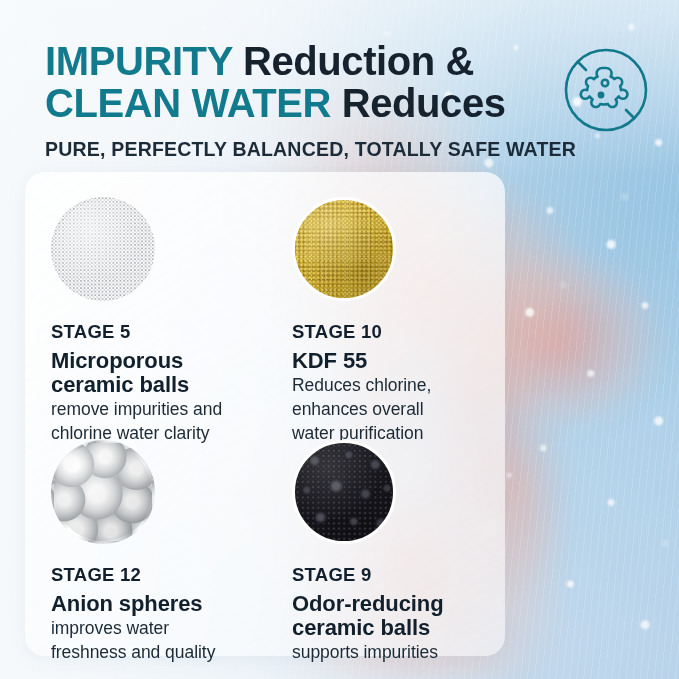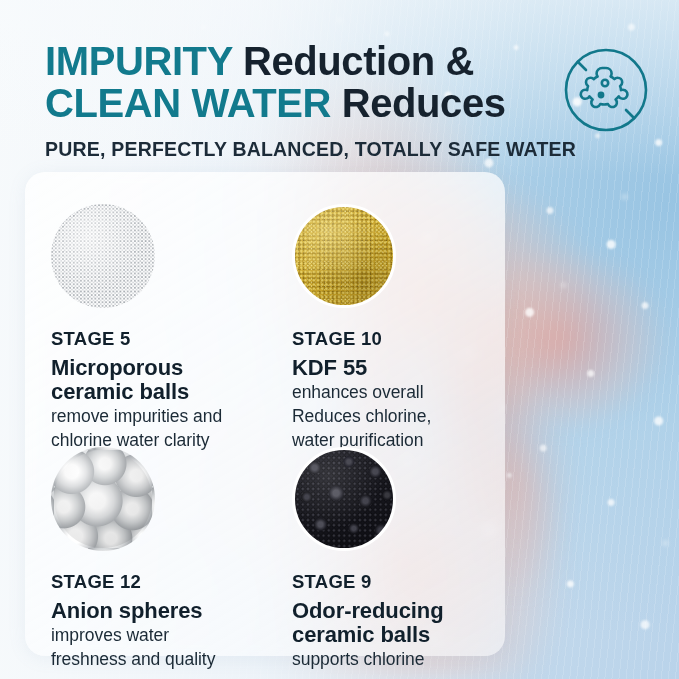--- a/index.html
+++ b/index.html
@@ -137,21 +137,21 @@
     backdrop-filter:blur(6px);
     box-shadow:0 2px 18px rgba(120,150,175,.10);
   }
 
   .grid {
     position:absolute; inset:0;
     display:grid;
     grid-template-columns:247px 1fr;
     grid-template-rows:243px 1fr;
   }
-  .cell { position:relative; padding:32px 0 0 26px; }
+  .cell { position:relative; padding:25px 0 0 26px; }
   .cell.c2 { padding-left:20px; }
   .cell.c4 { padding-left:20px; }
 
   
   .media {
     width:104px; height:104px; border-radius:50%;
     position:relative; overflow:hidden;
     border:3px solid #ffffff;
   }
   .media.no-ring { border-color:rgba(255,255,255,0); }
@@ -309,41 +309,41 @@
           <div class="desc">remove impurities and</div>
           <div class="desc">chlorine water clarity</div>
         </div>
       </div>
 
       <div class="cell c2">
         <div class="media media-kdf"></div>
         <div class="txt">
           <div class="stage">STAGE 10</div>
           <div class="title">KDF 55</div>
+          <div class="desc">Reduces chlorine,</div>
           <div class="desc">enhances overall</div>
-          <div class="desc">Reduces chlorine,</div>
           <div class="desc">water purification</div>
         </div>
       </div>
 
       <div class="cell c3">
         <div class="media media-anion no-ring"></div>
         <div class="txt">
           <div class="stage">STAGE 12</div>
           <div class="title">Anion spheres</div>
           <div class="desc">improves water</div>
           <div class="desc">freshness and quality</div>
         </div>
       </div>
 
       <div class="cell c4">
         <div class="media media-odor"></div>
         <div class="txt">
           <div class="stage">STAGE 9</div>
           <div class="title">Odor-reducing</div>
           <div class="title" style="margin-top:0">ceramic balls</div>
-          <div class="desc">supports chlorine</div>
+          <div class="desc">supports impurities</div>
         </div>
       </div>
 
     </div>
   </div>
 </div>
 
 </body></html>

